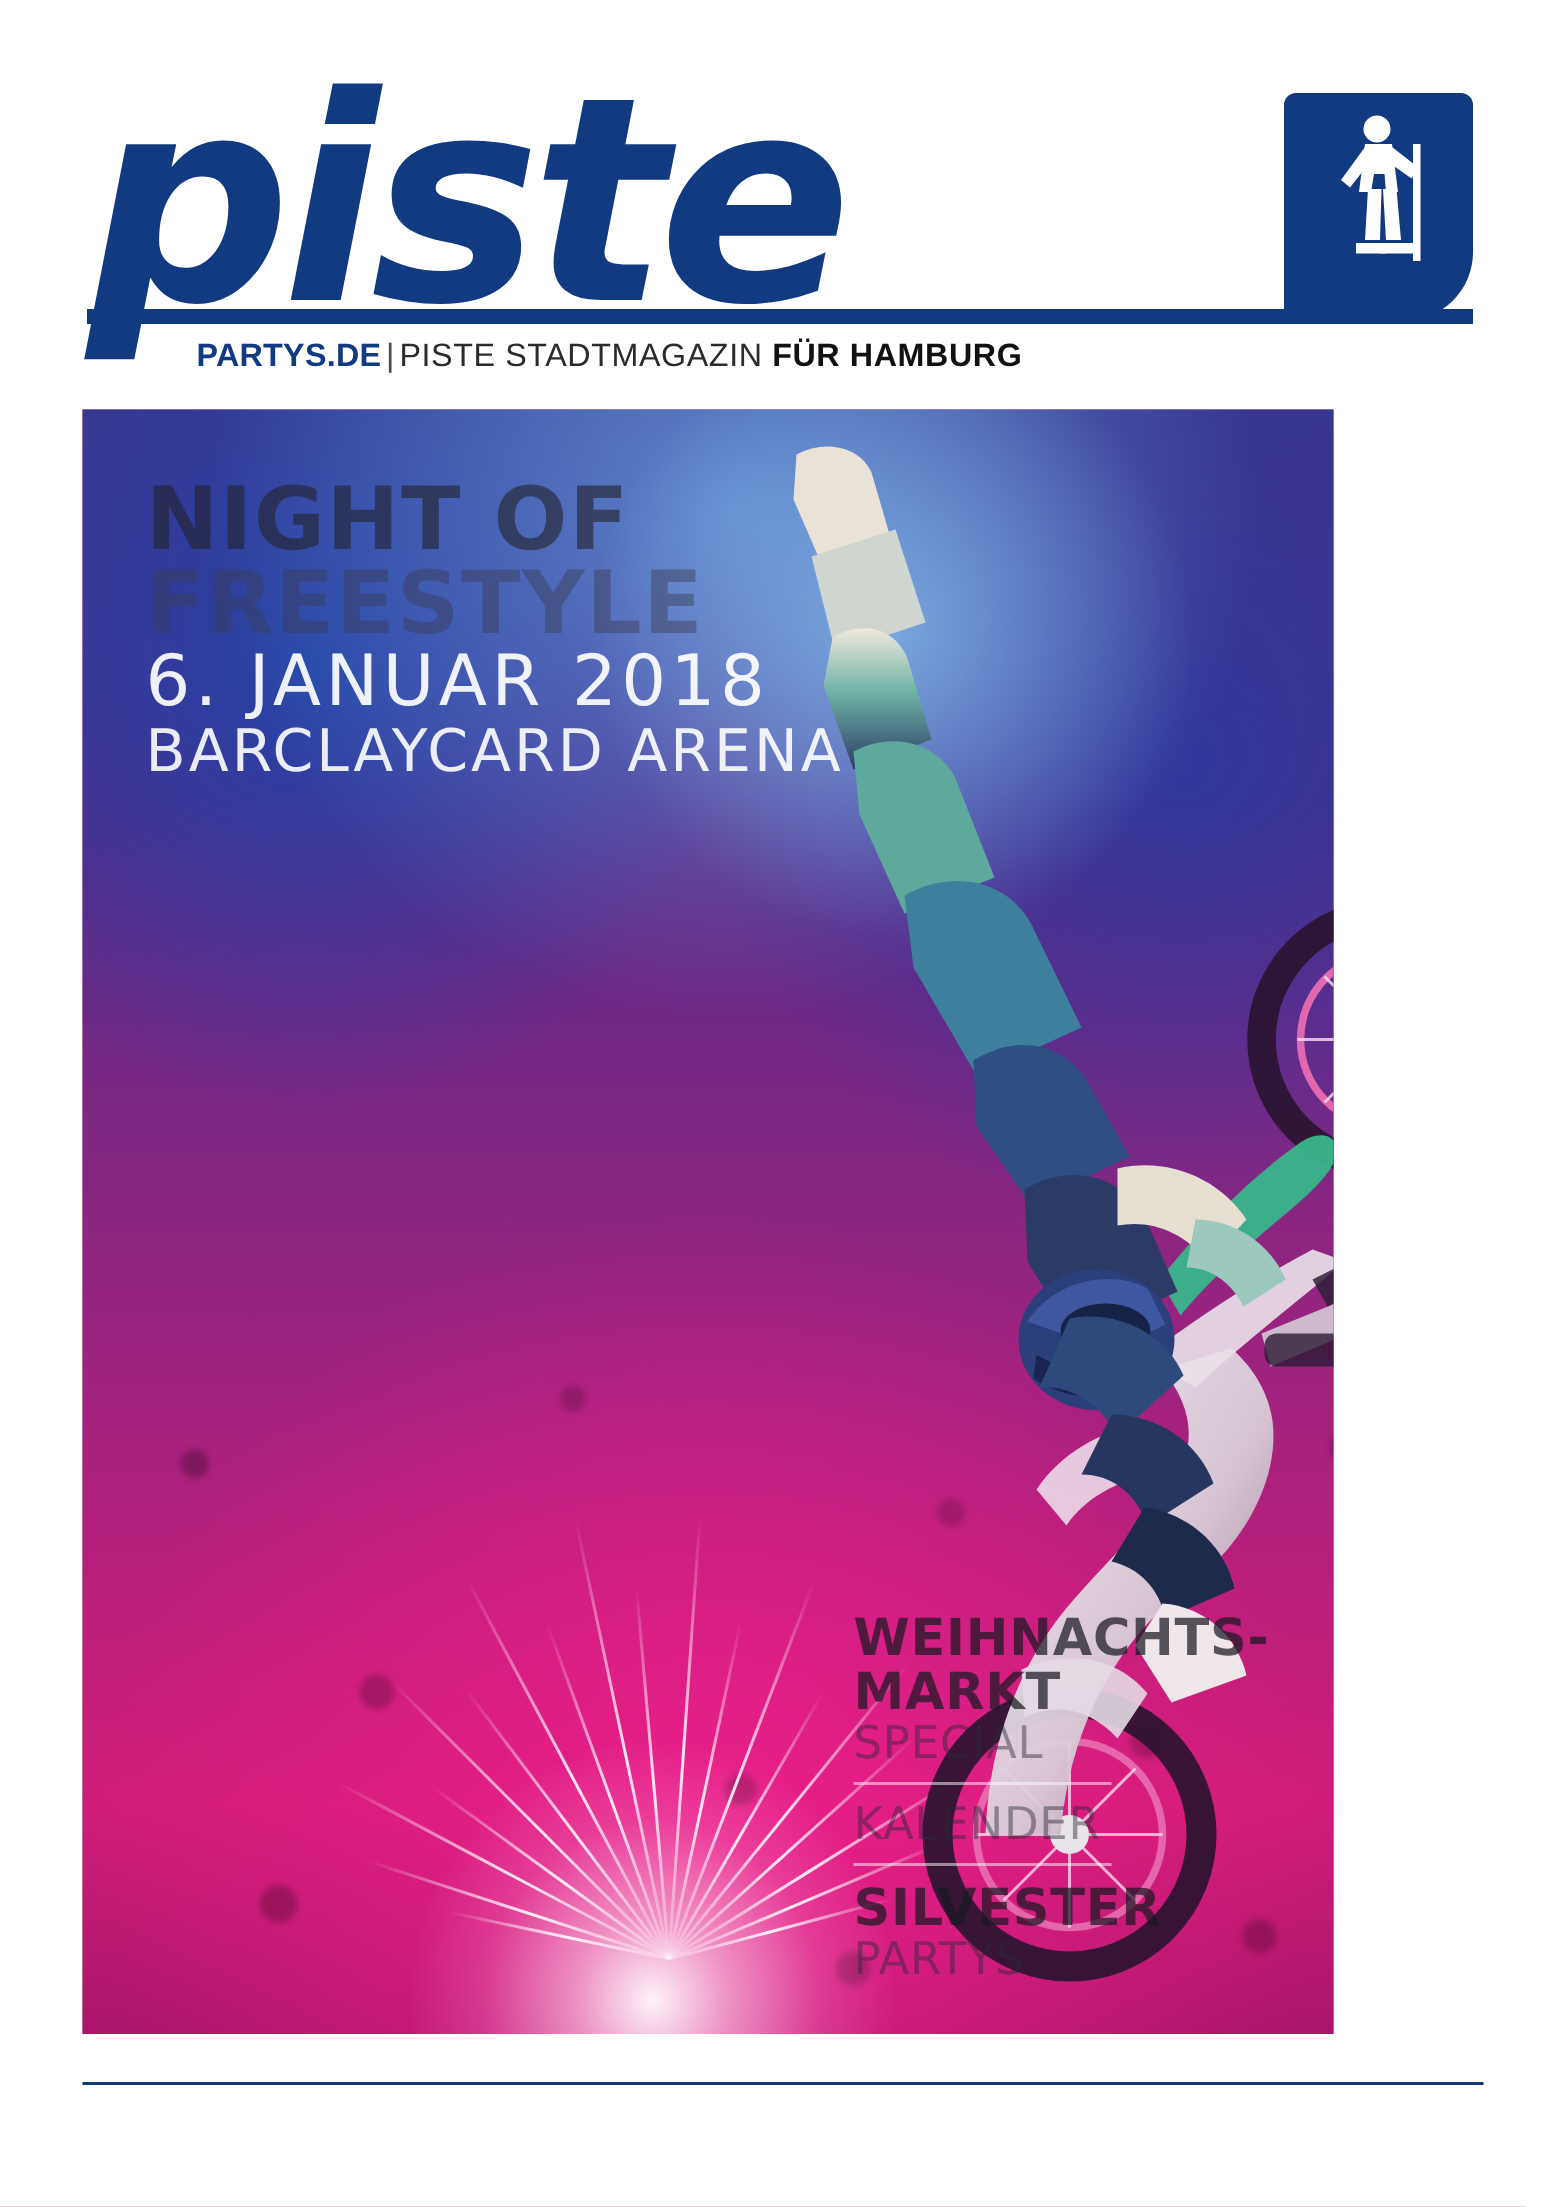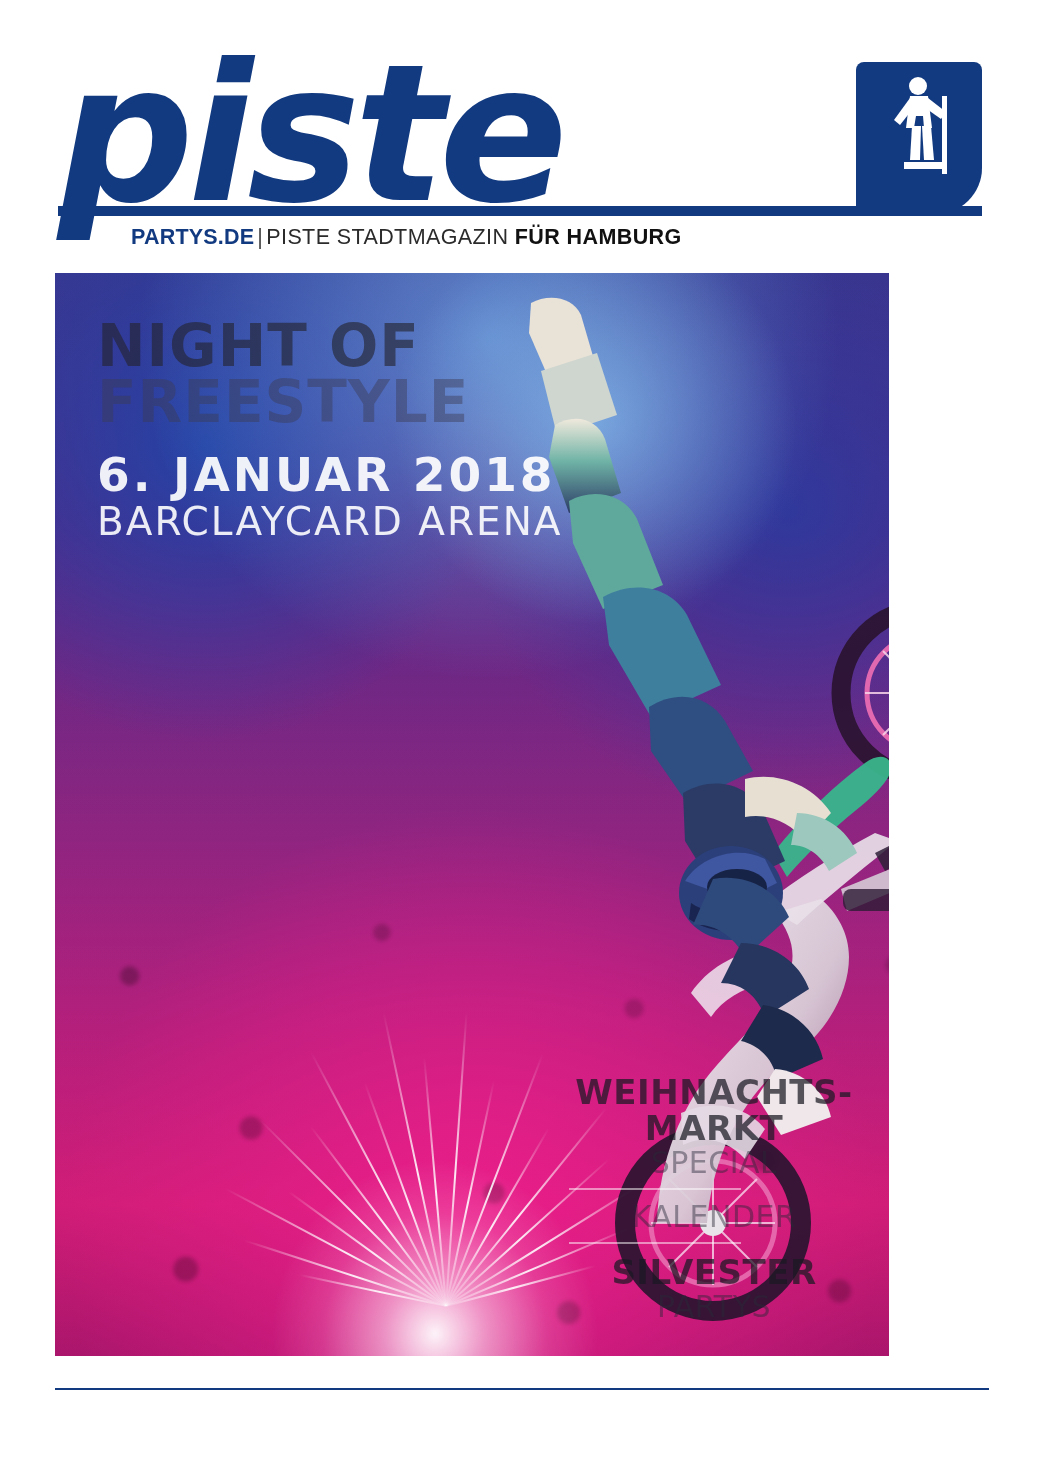--- a/index.html
+++ b/index.html
@@ -209,23 +209,23 @@
     line-height: 56px;
     letter-spacing: 1px;
     color: rgba(35,35,45,0.62);
     text-transform: uppercase;
     white-space: nowrap;
   }
   .cover-title .big.l2 {
     color: rgba(60,60,85,0.45);
   }
   .cover-title .date {
-    margin-top: 20px;
-    font-family: "DejaVu Sans", sans-serif;
-    font-weight: bold;
+    margin-top: 0;
+    font-family: "DejaVu Sans", sans-serif;
+    font-weight: normal;
     font-size: 47px;
     line-height: 50px;
     letter-spacing: 3px;
     color: rgba(255,255,255,0.92);
     white-space: nowrap;
   }
   .cover-title .venue {
     font-family: "DejaVu Sans", sans-serif;
     font-weight: normal;
     font-size: 39px;
@@ -238,21 +238,20 @@
   
   .teasers {
     position: absolute;
     right: 30px;
     bottom: 28px;
     width: 290px;
     text-align: left;
   }
   .teaser {
     margin-bottom: 4px;
-    text-align: center;
   }
   .teaser .t1 {
     font-family: "DejaVu Sans", sans-serif;
     font-weight: bold;
     font-size: 34px;
     line-height: 36px;
     letter-spacing: 0.5px;
     color: rgba(25,25,35,0.72);
     text-transform: uppercase;
   }

